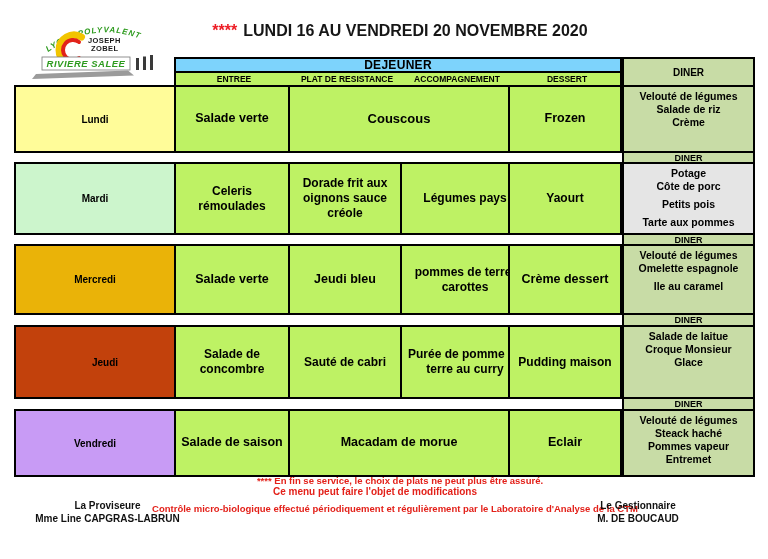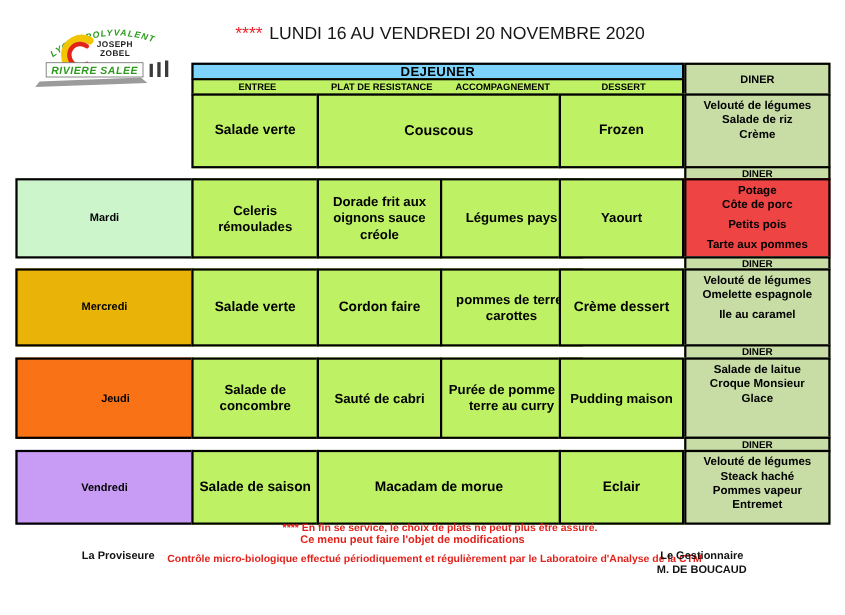--- a/index.html
+++ b/index.html
@@ -40,21 +40,21 @@
 
   .day{font-size:10px;}
   .menu{font-size:12px;line-height:1.25;padding:0 3px;}
   .diner-items{flex-direction:column;justify-content:flex-start;align-items:center;
                padding-top:3px;font-size:10.5px;line-height:1.25;}
   .dline.g{margin-top:5px;}
   .diner-band{font-size:9px;}
 
   
   .title{position:absolute;top:22px;left:40px;width:720px;text-align:center;
-         font-size:16px;font-weight:400;color:#161616;}
+         font-size:16px;font-weight:700;color:#161616;}
   .title .stars{color:#ED1C24;margin-right:6px;}
 
   
   .note{position:absolute;text-align:center;font-weight:700;color:#E3211A;}
   .note1{top:475px;left:40px;width:720px;font-size:9.5px;}
   .note2{top:486px;left:7px;width:736px;font-size:10px;}
   .note3{top:503px;left:35px;width:720px;font-size:9.5px;}
 
   
   .sig{position:absolute;text-align:center;font-weight:700;font-size:10px;
@@ -96,59 +96,60 @@
 
   <div class="cell hdr-dej" style="background-color: #7dd3fc;">DEJEUNER</div>
   <div class="cell hdr-sub">
     <span class="sub-label" style="left:58px">ENTREE</span>
     <span class="sub-label" style="left:171px">PLAT DE RESISTANCE</span>
     <span class="sub-label" style="left:281px">ACCOMPAGNEMENT</span>
     <span class="sub-label" style="left:391px">DESSERT</span>
   </div>
   <div class="cell hdr-din" style="background-color: rgb(200, 220, 166);">DINER</div>
 
+  <div class="cell day c-day r1" style="background-color: rgb(255, 252, 153);">Lundi</div>
   <div class="cell menu c-ent r1" style="font-size:12.5px">Salade verte</div>
   <div class="cell menu c-span r1" style="font-size:13px">Couscous</div>
   <div class="cell menu c-des r1" style="font-size:12.5px">Frozen</div>
   <div class="cell diner-items c-din r1" style="background-color: rgb(200, 220, 166);">
     <div class="dline">Velouté de légumes</div>
     <div class="dline">Salade de riz</div>
     <div class="dline">Crème</div>
   </div>
 
   <div class="cell diner-band c-din bd1" style="background-color: rgb(200, 220, 166);">DINER</div>
 
   <div class="cell day c-day r2" style="background-color: rgb(204, 245, 204);">Mardi</div>
   <div class="cell menu c-ent r2">Celeris rémoulades</div>
   <div class="cell menu c-plat r2">Dorade frit aux oignons sauce créole</div>
   <div class="cell menu c-acc r2">Légumes pays</div>
   <div class="cell menu c-des r2">Yaourt</div>
-  <div class="cell diner-items c-din r2" style="background-color: #ef4444; text-align: center;">
+  <div class="cell diner-items c-din r2" style="background-color: #e5e5e5; text-align: center;">
     <div class="dline">Potage</div>
     <div class="dline">Côte de porc</div>
     <div class="dline g">Petits pois</div>
     <div class="dline g">Tarte aux pommes</div>
   </div>
 
   <div class="cell diner-band c-din bd2" style="background-color: rgb(200, 220, 166);">DINER</div>
 
   <div class="cell day c-day r3" style="background-color: #eab308;">Mercredi</div>
   <div class="cell menu c-ent r3" style="font-size:12.5px">Salade verte</div>
-  <div class="cell menu c-plat r3" style="font-size:12.5px">Cordon faire</div>
+  <div class="cell menu c-plat r3" style="font-size:12.5px">Jeudi bleu</div>
   <div class="cell menu c-acc r3">pommes de terre-carottes</div>
   <div class="cell menu c-des r3" style="font-size:12.5px">Crème dessert</div>
   <div class="cell diner-items c-din r3" style="background-color: rgb(200, 220, 166);">
     <div class="dline">Velouté de légumes</div>
     <div class="dline">Omelette espagnole</div>
     <div class="dline g">Ile au caramel</div>
   </div>
 
   <div class="cell diner-band c-din bd3" style="background-color: rgb(200, 220, 166);">DINER</div>
 
-  <div class="cell day c-day r4" style="background-color: #f97316; padding-left: 20px;">Jeudi</div>
+  <div class="cell day c-day r4" style="background-color: #c2410c; padding-left: 20px;">Jeudi</div>
   <div class="cell menu c-ent r4">Salade de concombre</div>
   <div class="cell menu c-plat r4">Sauté de cabri</div>
   <div class="cell menu c-acc r4">Purée de pomme de terre au curry</div>
   <div class="cell menu c-des r4">Pudding maison</div>
   <div class="cell diner-items c-din r4" style="background-color: rgb(200, 220, 166);">
     <div class="dline">Salade de laitue</div>
     <div class="dline">Croque Monsieur</div>
     <div class="dline">Glace</div>
   </div>
 
@@ -164,19 +165,20 @@
     <div class="dline">Pommes vapeur</div>
     <div class="dline">Entremet</div>
   </div>
 
   <div class="note note1">**** En fin se service, le choix de plats ne peut plus être assuré.</div>
   <div class="note note2">Ce menu peut faire l'objet de modifications</div>
   <div class="note note3">Contrôle micro-biologique effectué périodiquement et régulièrement par le Laboratoire d'Analyse de la CTM</div>
 
   <div class="sig sig-left">
     <div>La Proviseure</div>
+    <div>Mme Line CAPGRAS-LABRUN</div>
   </div>
   <div class="sig sig-right">
     <div>Le Gestionnaire</div>
     <div>M. DE BOUCAUD</div>
   </div>
 
 </div>
 
 </body></html>

